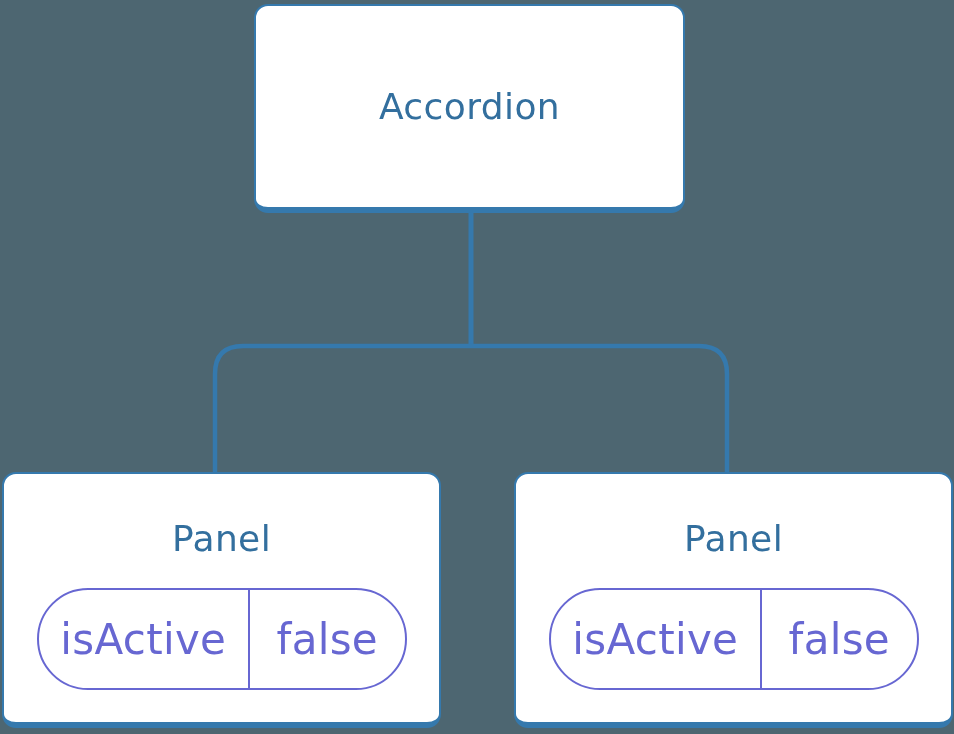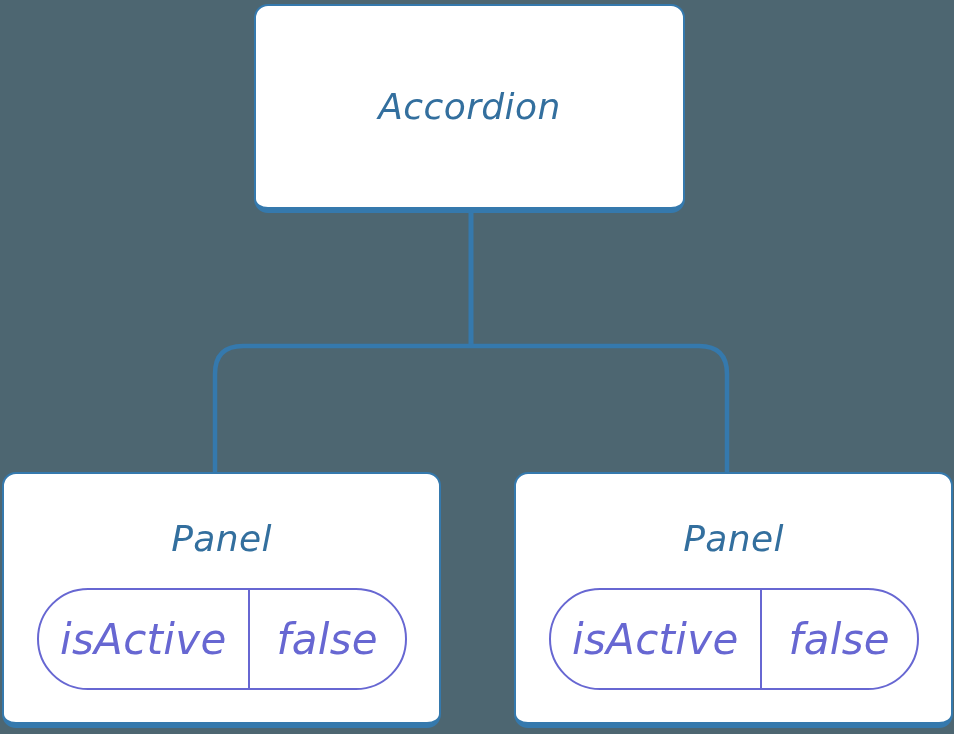--- a/index.html
+++ b/index.html
@@ -13,21 +13,20 @@
   body {
     font-family: "DejaVu Sans", "Liberation Sans", sans-serif;
     background: var(--background);
   }
   .stage {
     position: relative;
     width: 954px;
     height: 734px;
     background: var(--background);
     overflow: hidden;
-    font-style: italic;
   }
   .connectors {
     position: absolute;
     left: 0; top: 0;
     width: 954px;
     height: 734px;
     display: block;
   }
   .card {
     position: absolute;

